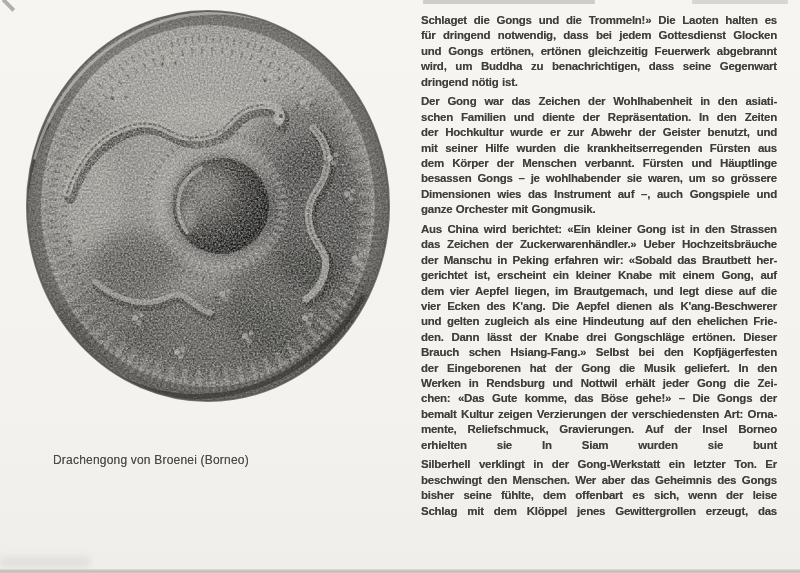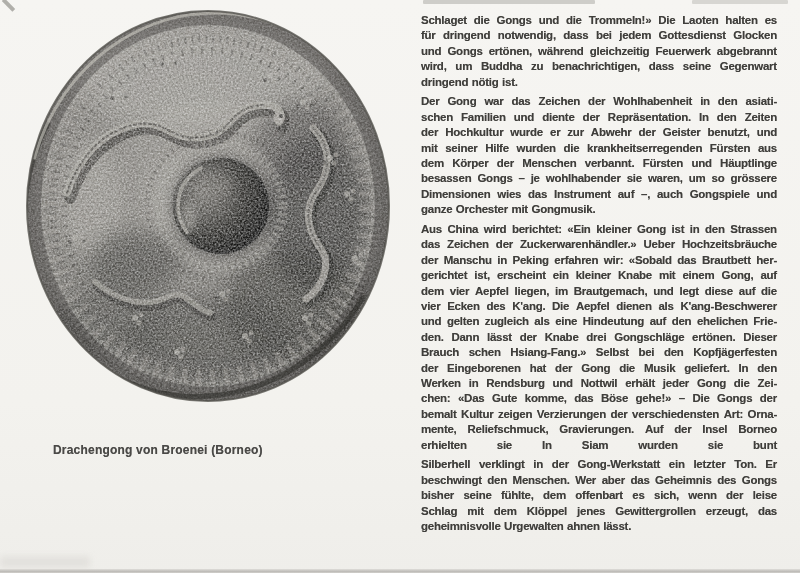--- a/index.html
+++ b/index.html
@@ -7,22 +7,22 @@
     width:800px;height:573px;position:relative;overflow:hidden;
     background:linear-gradient(180deg,#f6f5f2 0%,#f3f2ee 70%,#efeeea 100%);
     font-family:"Liberation Sans","DejaVu Sans",sans-serif;
   }
   .page{position:absolute;inset:0;}
 
   
   .figure{position:absolute;left:17px;top:6px;width:382px;height:398px;}
   .figure svg{display:block;}
   .caption{
-    position:absolute;left:36px;top:437px;
-    font-size:12px;font-weight:bold;letter-spacing:.2px;
+    position:absolute;left:36px;top:447px;
+    font-size:12px;font-weight:normal;letter-spacing:.2px;
     color:#4a4947;white-space:nowrap;
     text-shadow:0 0 .5px rgba(70,70,66,.6);
   }
 
   
   .text-column{
     position:absolute;left:421px;top:13px;width:356px;
     color:#3f3e3b;font-size:11.5px;font-weight:bold;letter-spacing:-.25px;
     text-shadow:0 0 .5px rgba(63,62,59,.55);
   }
@@ -184,21 +184,21 @@
           <span>dass</span>
           <span>bei</span>
           <span>jedem</span>
           <span>Gottesdienst</span>
           <span>Glocken</span>
         </div>
         <div class="line">
           <span>und</span>
           <span>Gongs</span>
           <span>ertönen,</span>
-          <span>während</span>
+          <span>ertönen</span>
           <span>gleichzeitig</span>
           <span>Feuerwerk</span>
           <span>abgebrannt</span>
         </div>
         <div class="line">
           <span>wird,</span>
           <span>um</span>
           <span>Buddha</span>
           <span>zu</span>
           <span>benachrichtigen,</span>
@@ -504,26 +504,20 @@
         <div class="line">
           <span>Schlag</span>
           <span>mit</span>
           <span>dem</span>
           <span>Klöppel</span>
           <span>jenes</span>
           <span>Gewittergrollen</span>
           <span>erzeugt,</span>
           <span>das</span>
         </div>
-        <div class="line last">
-          <span>geheimnisvolle</span>
-          <span>Urgewalten</span>
-          <span>ahnen</span>
-          <span>lässt.</span>
-        </div>
       </div>
     </div>
 
   <div class="smudge-top-a"></div>
   <div class="smudge-top-b"></div>
   <div class="corner-mark"></div>
   <div class="smudge-bottom-left"></div>
   <div class="edge-bottom"></div>
 </div>
 

